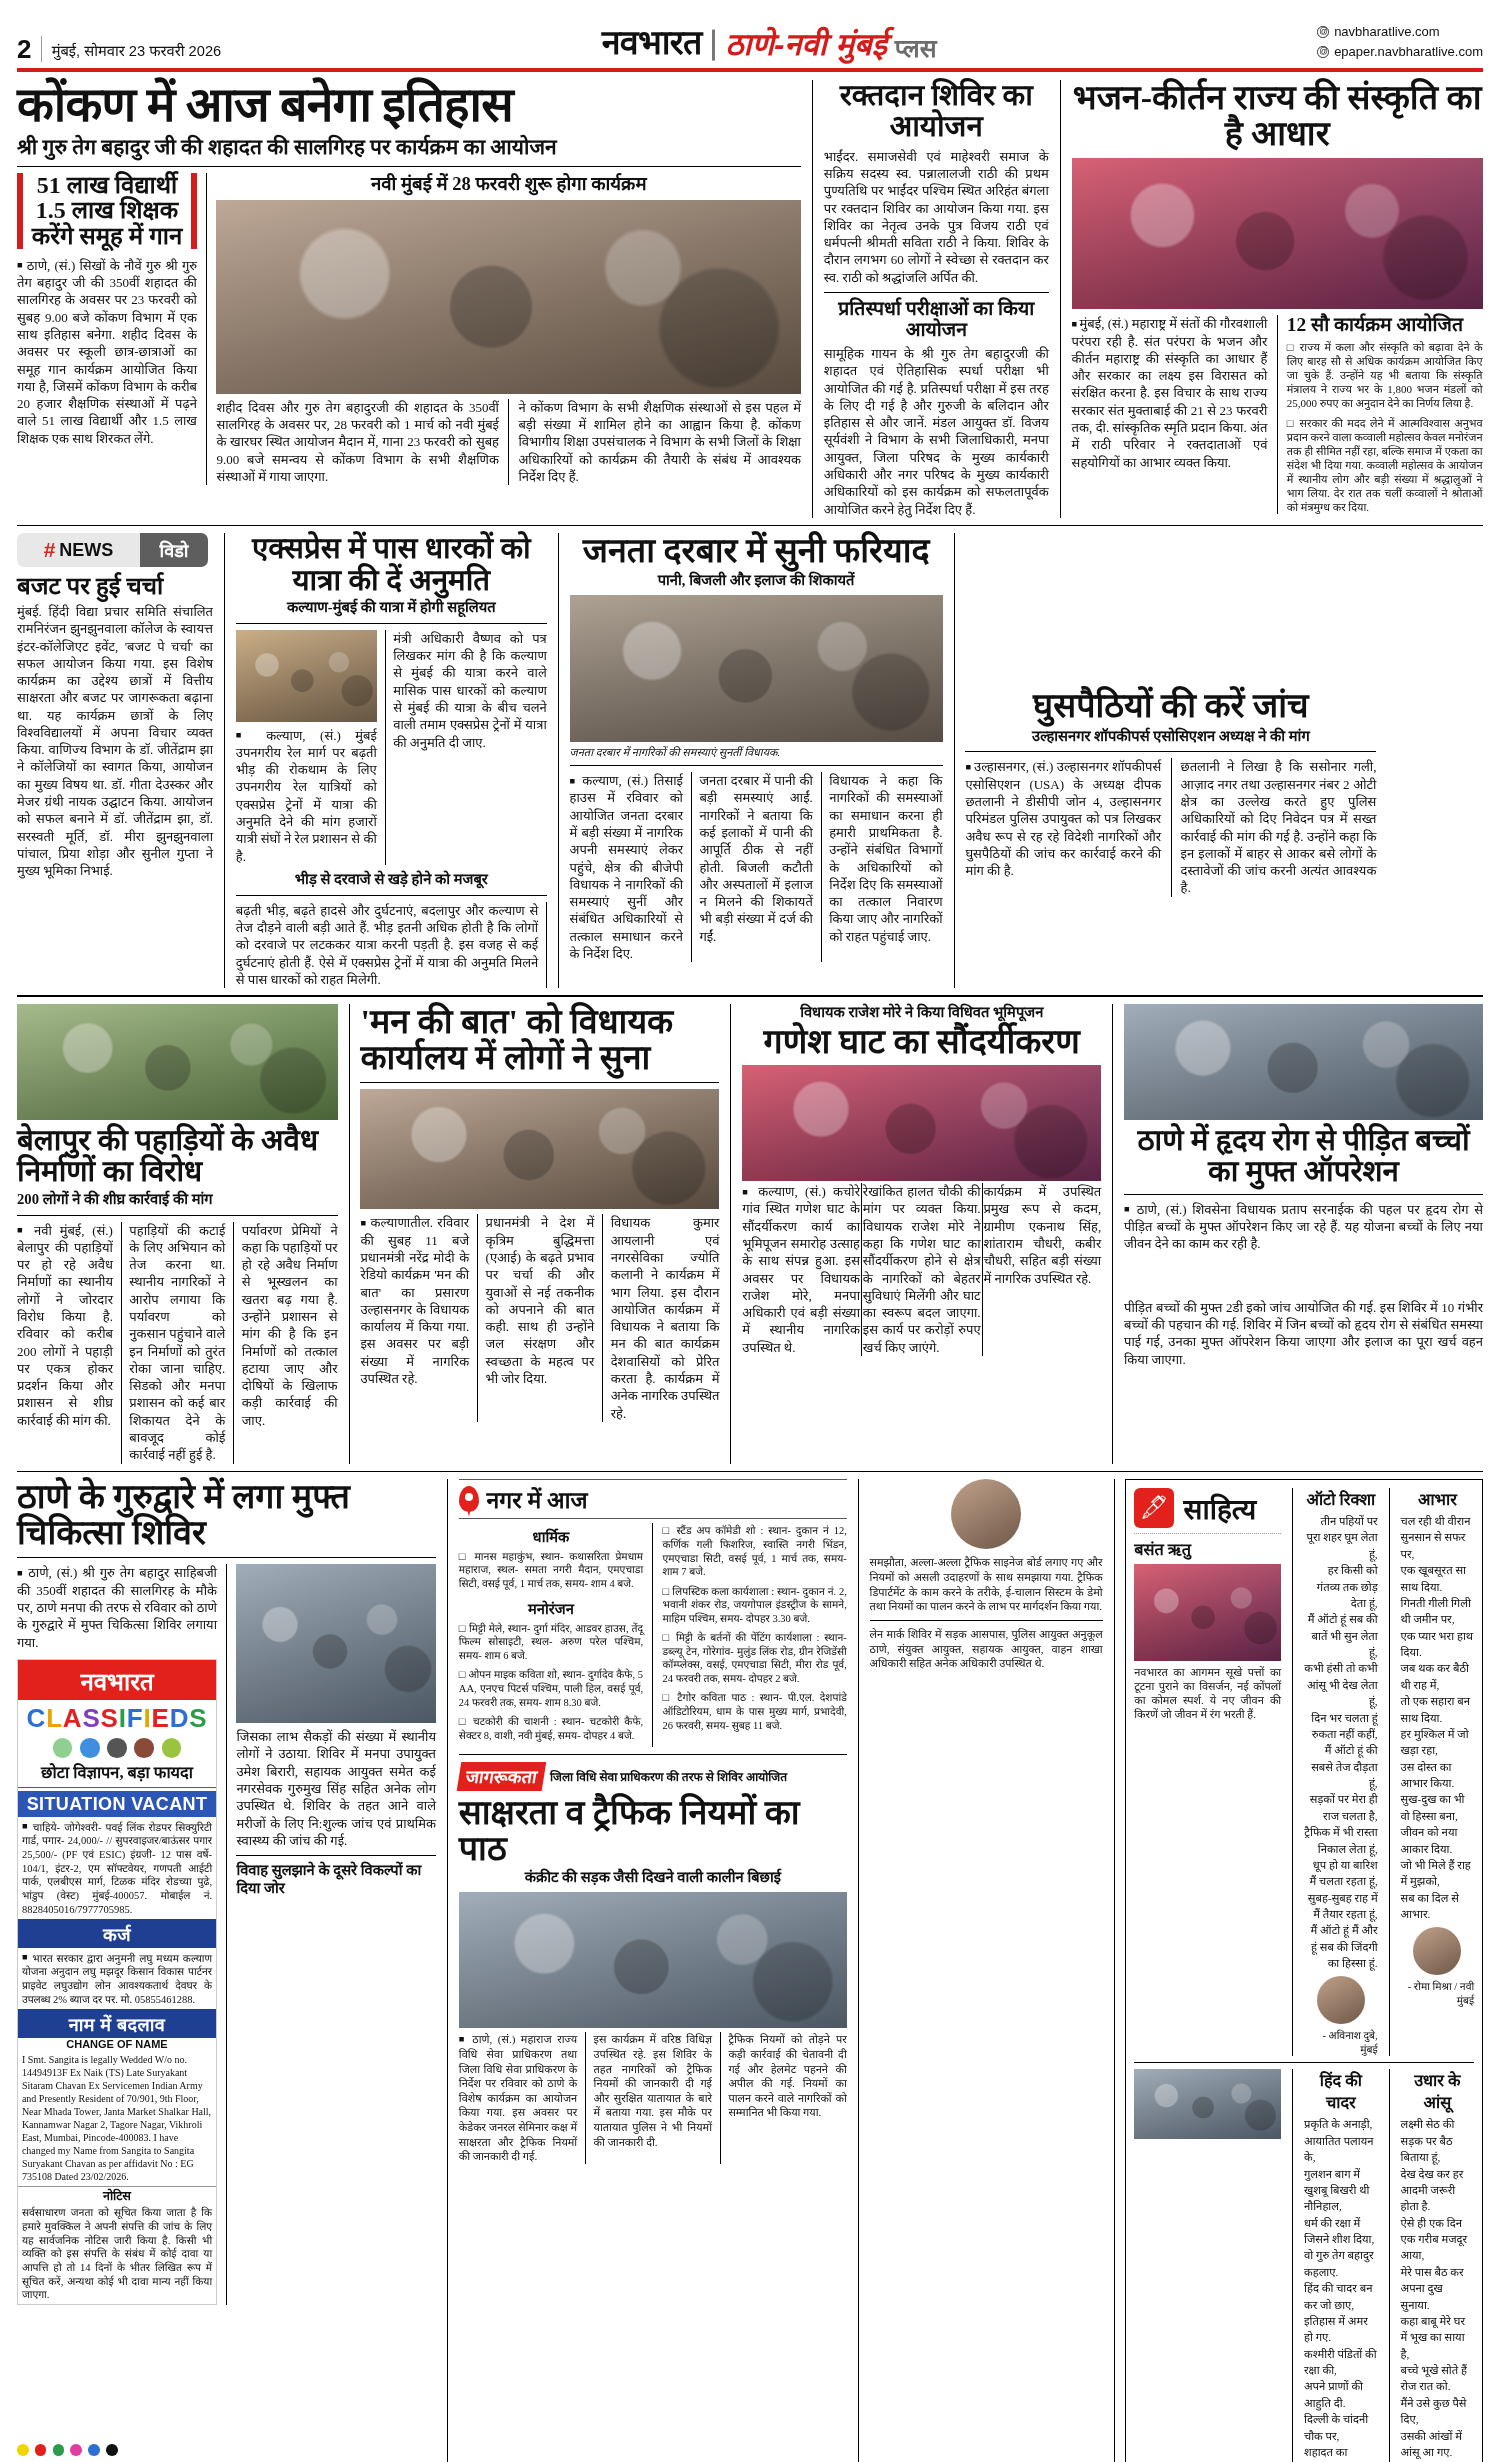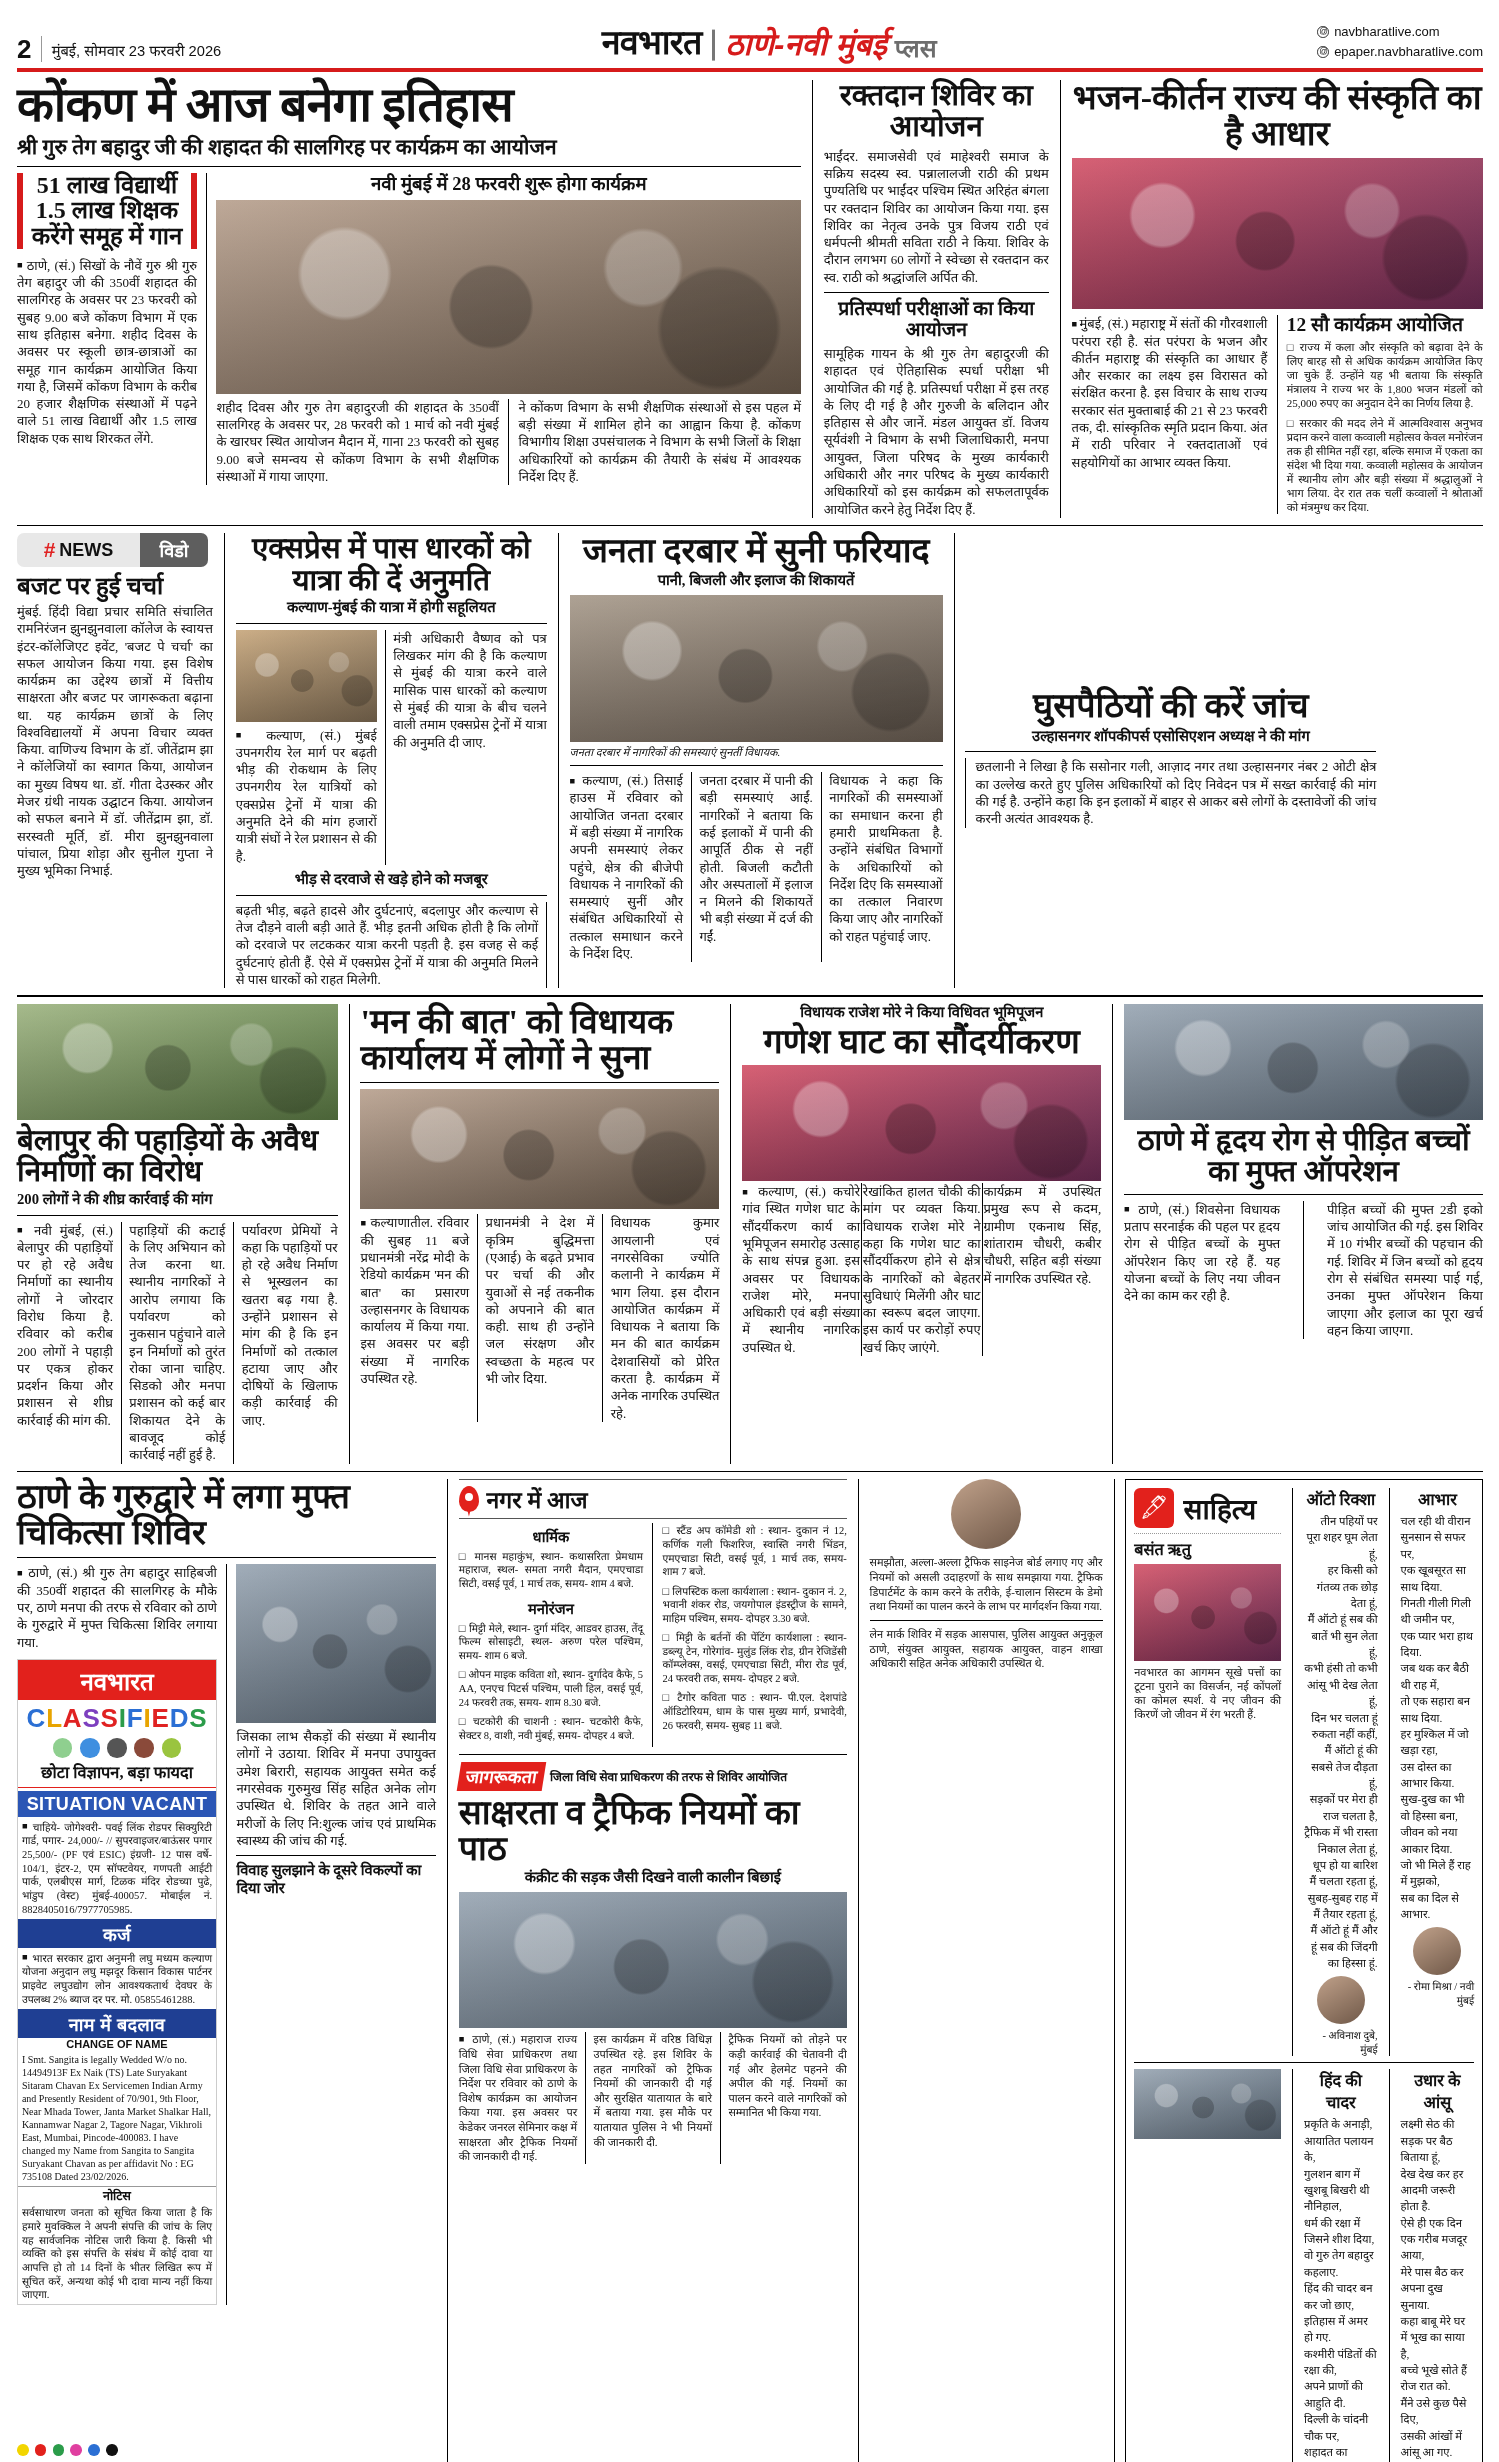--- a/index.html
+++ b/index.html
@@ -272,20 +272,21 @@
     </div>
 
     <div class="vsep"></div>
 
     <div style="width:411px;">
       <div style="height:155px;"></div>
       <div class="hl hl-xl" style="text-align:center;">घुसपैठियों की करें जांच</div>
       <div class="sub-sm" style="text-align:center;margin-top:3.1px;">उल्हासनगर शॉपकीपर्स एसोसिएशन अध्यक्ष ने की मांग</div>
       <div class="hsep"></div>
       <div class="row" style="gap:9.3px;">
+        <div class="body-txt bullet" style="flex:1;">उल्हासनगर, (सं.) उल्हासनगर शॉपकीपर्स एसोसिएशन (USA) के अध्यक्ष दीपक छतलानी ने डीसीपी जोन 4, उल्हासनगर परिमंडल पुलिस उपायुक्त को पत्र लिखकर अवैध रूप से रह रहे विदेशी नागरिकों और घुसपैठियों की जांच कर कार्रवाई करने की मांग की है.</div>
         <div class="vsep"></div>
         <div class="body-txt" style="flex:1;">छतलानी ने लिखा है कि ससोनार गली, आज़ाद नगर तथा उल्हासनगर नंबर 2 ओटी क्षेत्र का उल्लेख करते हुए पुलिस अधिकारियों को दिए निवेदन पत्र में सख्त कार्रवाई की मांग की गई है. उन्होंने कहा कि इन इलाकों में बाहर से आकर बसे लोगों के दस्तावेजों की जांच करनी अत्यंत आवश्यक है.</div>
       </div>
     </div>
   </div>
 
   <div class="hsep2"></div>
 
   <div class="row">
 
@@ -332,21 +333,21 @@
         <div class="body-txt" style="flex:1;">कार्यक्रम में उपस्थित प्रमुख रूप से कदम, ग्रामीण एकनाथ सिंह, शांताराम चौधरी, कबीर चौधरी, सहित बड़ी संख्या में नागरिक उपस्थित रहे.</div>
       </div>
     </div>
 
     <div class="vsep"></div>
 
     <div style="width:365px;">
       <div class="photo" style="height:116px;"></div>
       <div class="hl hl-lg" style="text-align:center;margin-top:5.4px;">ठाणे में हृदय रोग से पीड़ित बच्चों का मुफ्त ऑपरेशन</div>
       <div class="hsep"></div>
-      <div class="row" style="gap:23px;">
+      <div class="row" style="gap:23px;flex-direction:column;">
         <div class="body-txt bullet" style="flex:1;">ठाणे, (सं.) शिवसेना विधायक प्रताप सरनाईक की पहल पर हृदय रोग से पीड़ित बच्चों के मुफ्त ऑपरेशन किए जा रहे हैं. यह योजना बच्चों के लिए नया जीवन देने का काम कर रही है.</div>
         <div class="vsep"></div>
         <div class="body-txt" style="flex:1;">पीड़ित बच्चों की मुफ्त 2डी इको जांच आयोजित की गई. इस शिविर में 10 गंभीर बच्चों की पहचान की गई. शिविर में जिन बच्चों को हृदय रोग से संबंधित समस्या पाई गई, उनका मुफ्त ऑपरेशन किया जाएगा और इलाज का पूरा खर्च वहन किया जाएगा.</div>
       </div>
     </div>
   </div>
 
   <div class="hsep2"></div>
 
   <div class="row">

